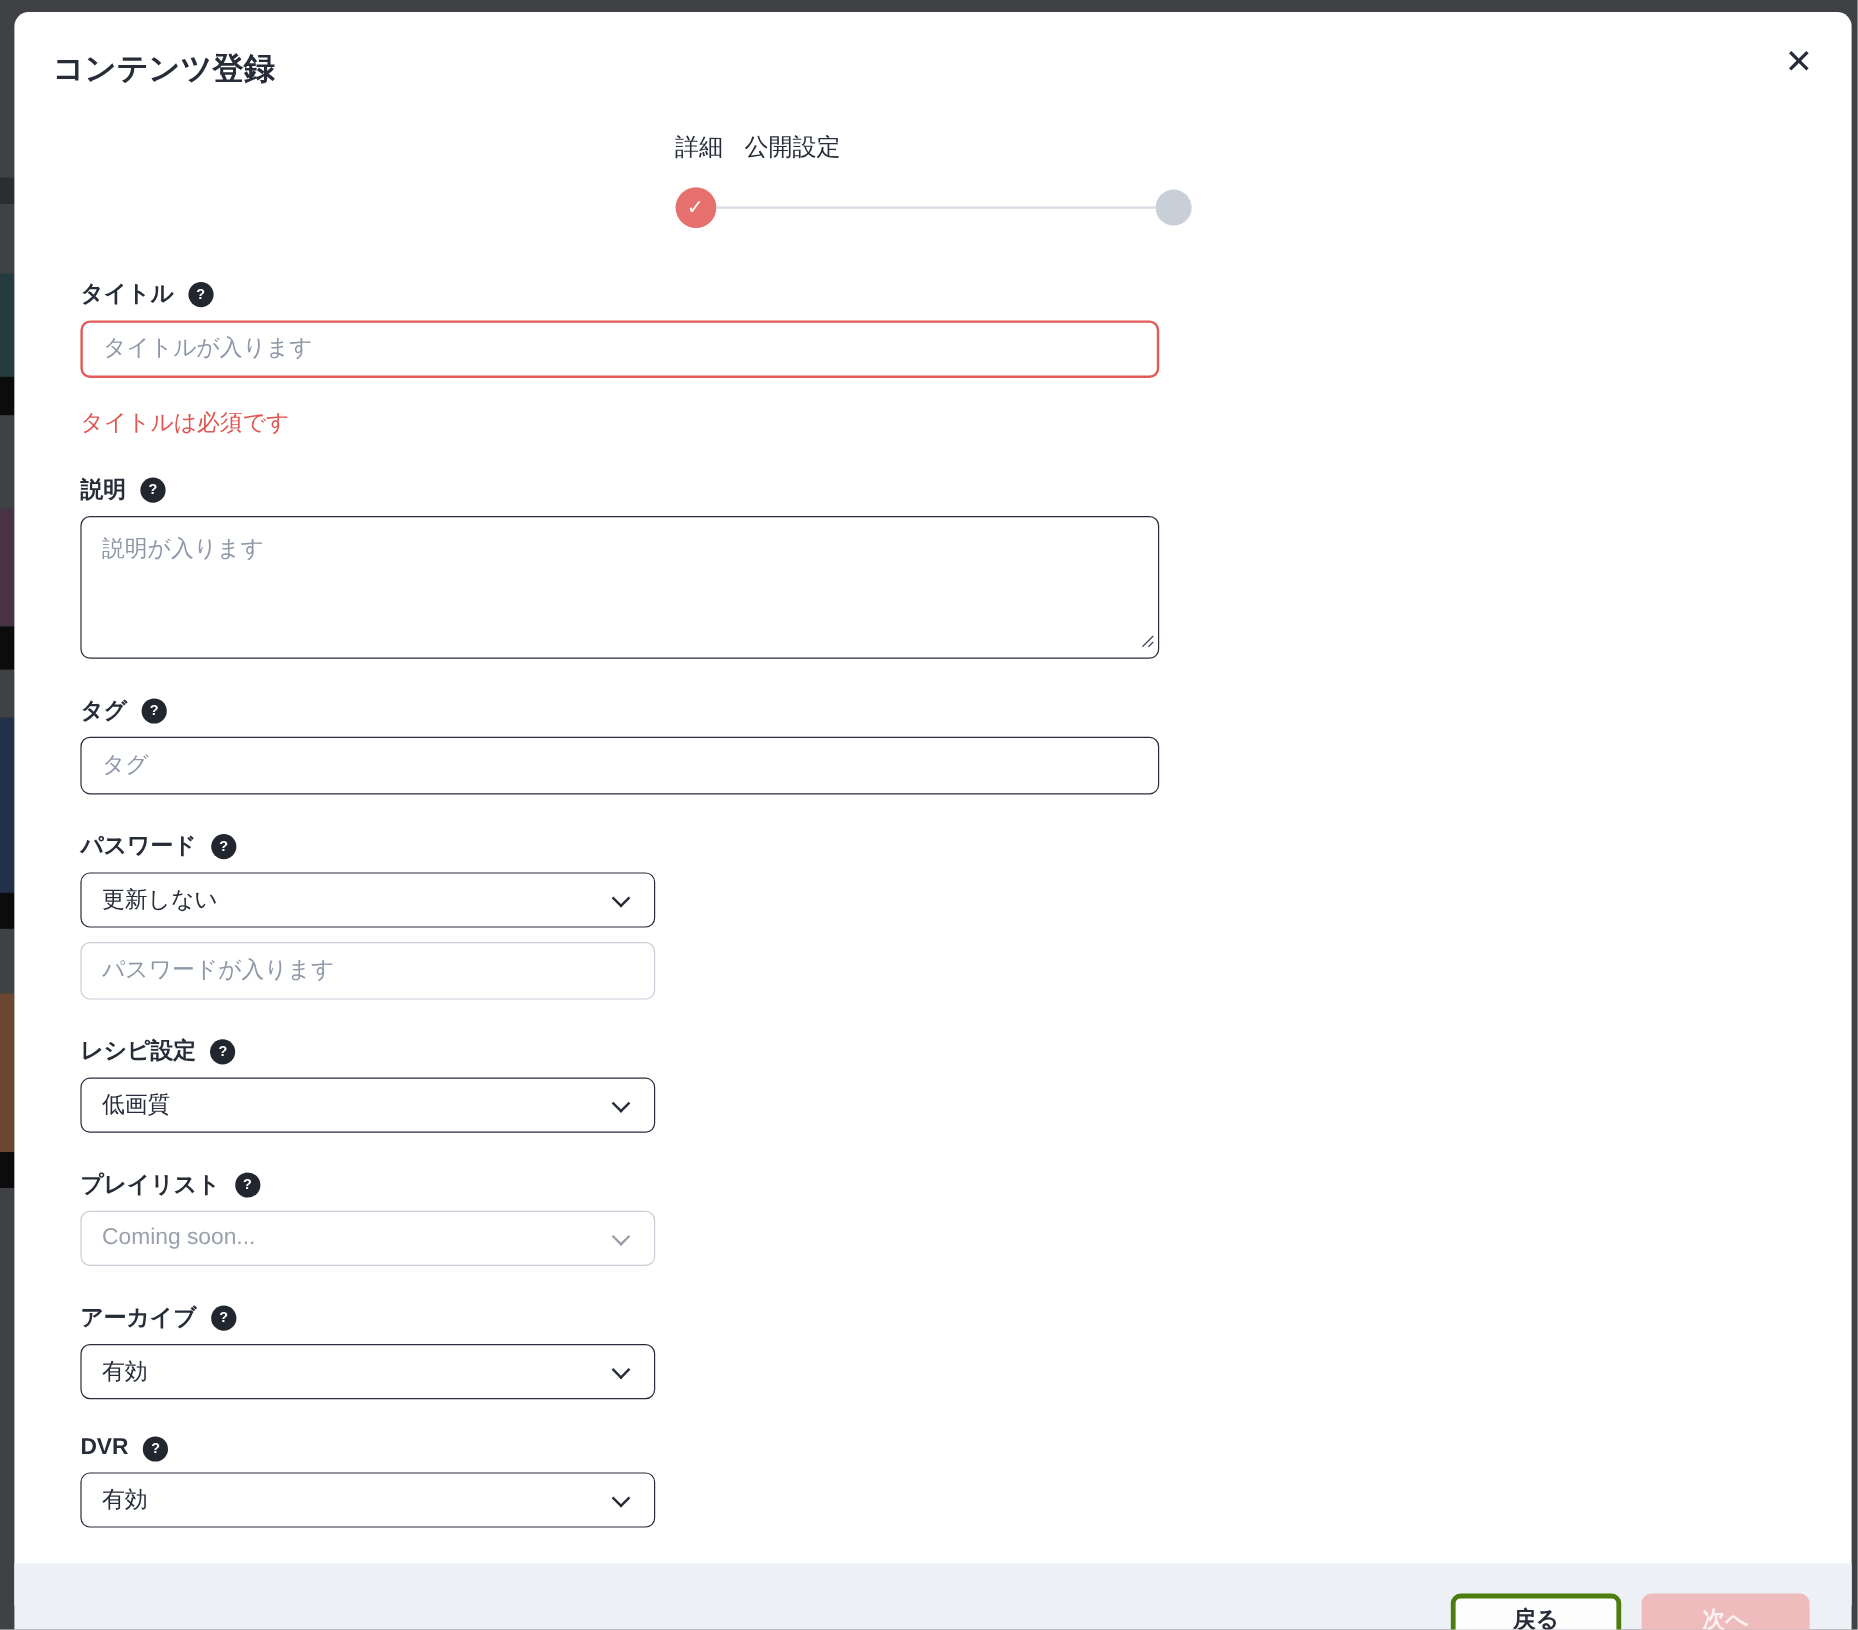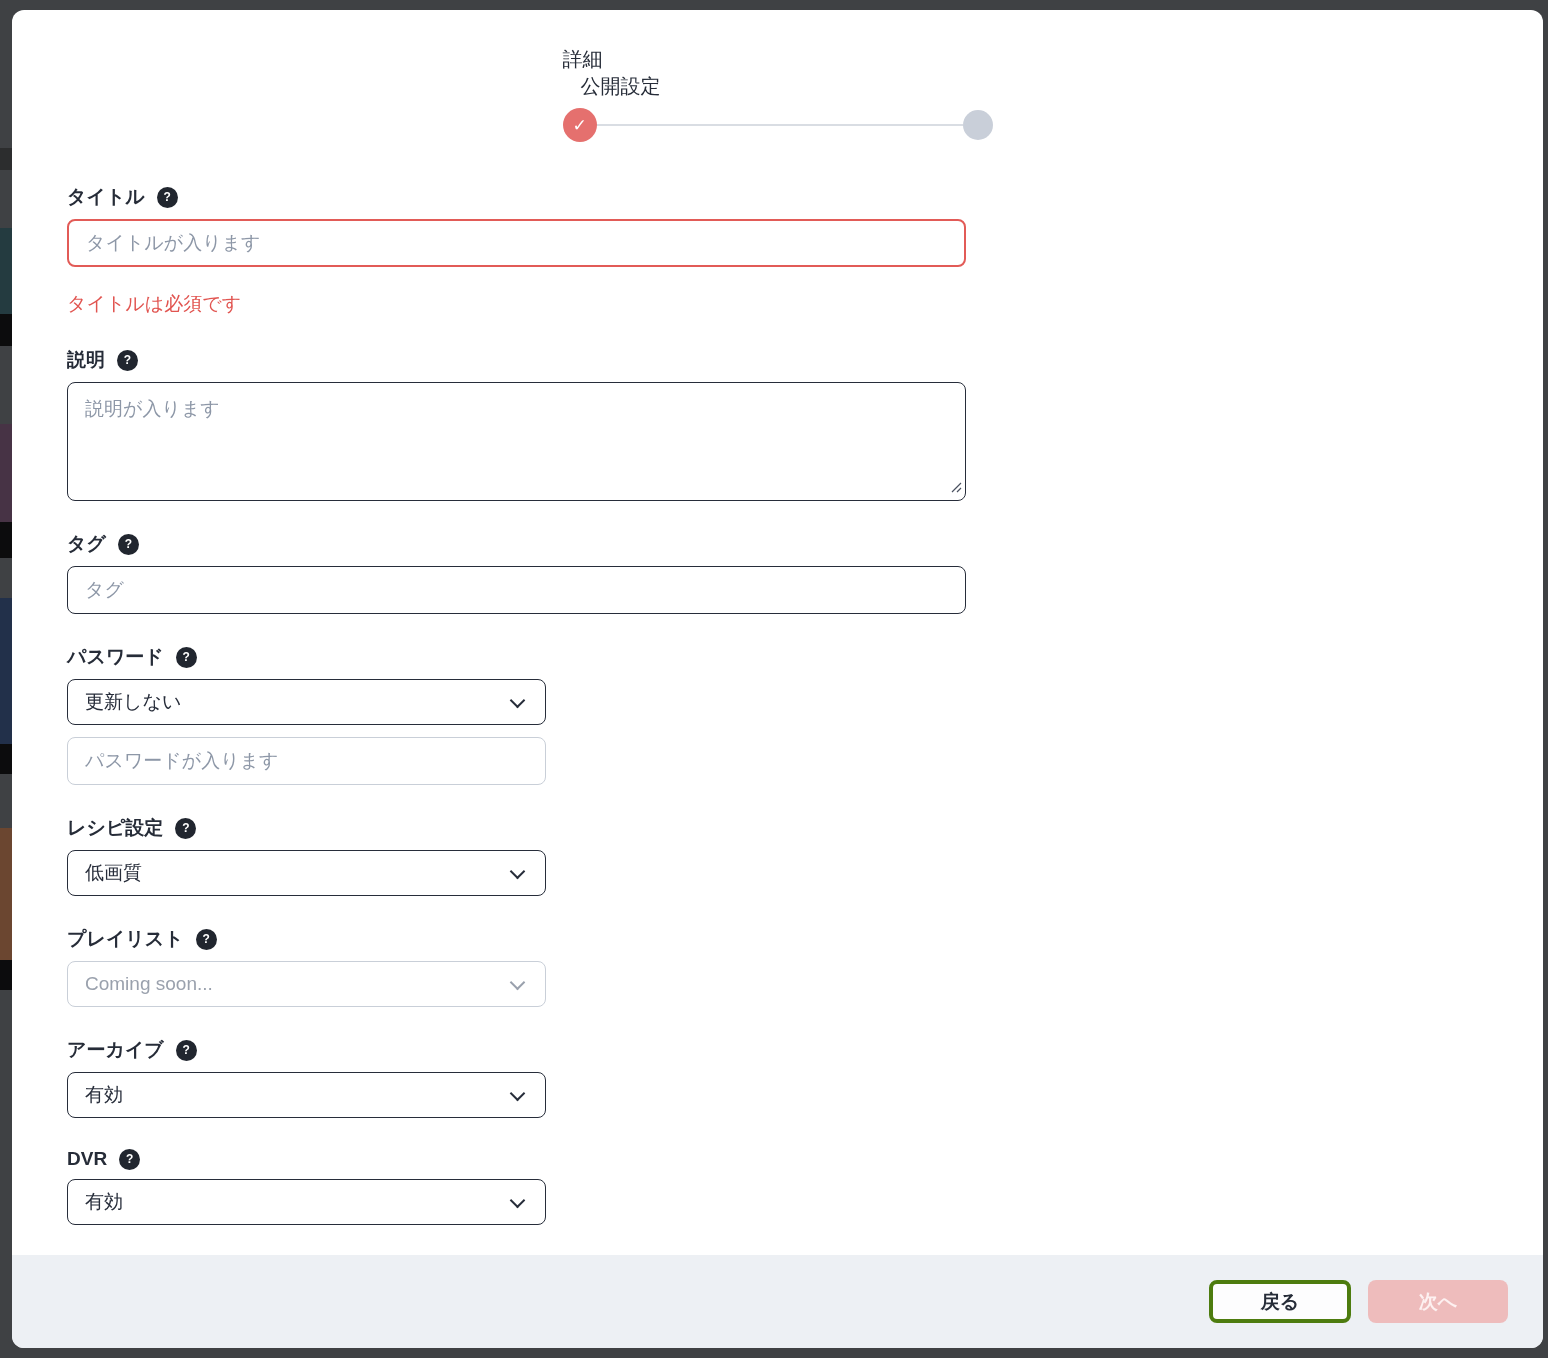--- a/index.html
+++ b/index.html
@@ -50,24 +50,23 @@
     background: none; border: none;
     cursor: pointer;
     font-size: 28px;
     line-height: 44px;
     color: #262c38;
     text-align: center;
   }
 
   .stepper { width: 430px; margin: 36px auto 0 auto; flex: 0 0 auto; }
   .stepper-labels {
-    display: flex; justify-content: flex-end;
+    display: flex; justify-content: flex-start;
     font-size: 20px; color: #262c38;
-    margin-bottom: 8px;
-    flex-direction: column;
+    margin-bottom: 20px;
   }
   .stepper-labels .sl2 { transform: translateX(18px); }
   .stepper-track { display: flex; align-items: center; }
   .dot {
     border-radius: 50%;
     flex: 0 0 auto;
     display: flex; align-items: center; justify-content: center;
   }
   .dot.active { width: 34px; height: 34px; background: #e5706e; }
   .dot.active .check { color: #ffffff; font-size: 17px; font-weight: 700; }
@@ -179,20 +178,24 @@
   <div class="bg-thumb bg-t4"></div>
   <div class="bg-thumb bg-t5"></div>
   <div class="bg-thumb bg-t6"></div>
   <div class="bg-thumb bg-t7"></div>
   <div class="bg-thumb bg-t8"></div>
   <div class="bg-thumb bg-t9"></div>
 </div>
 
 <div class="modal">
 
+  <div class="modal-header">
+    <h1 class="modal-title">コンテンツ登録</h1>
+    <button class="close-btn"><span>✕</span></button>
+  </div>
 
   <div class="stepper">
     <div class="stepper-labels">
       <span class="sl1">詳細</span>
       <span class="sl2">公開設定</span>
     </div>
     <div class="stepper-track">
       <span class="dot active">
           <span class="check">✓</span>
         </span>

